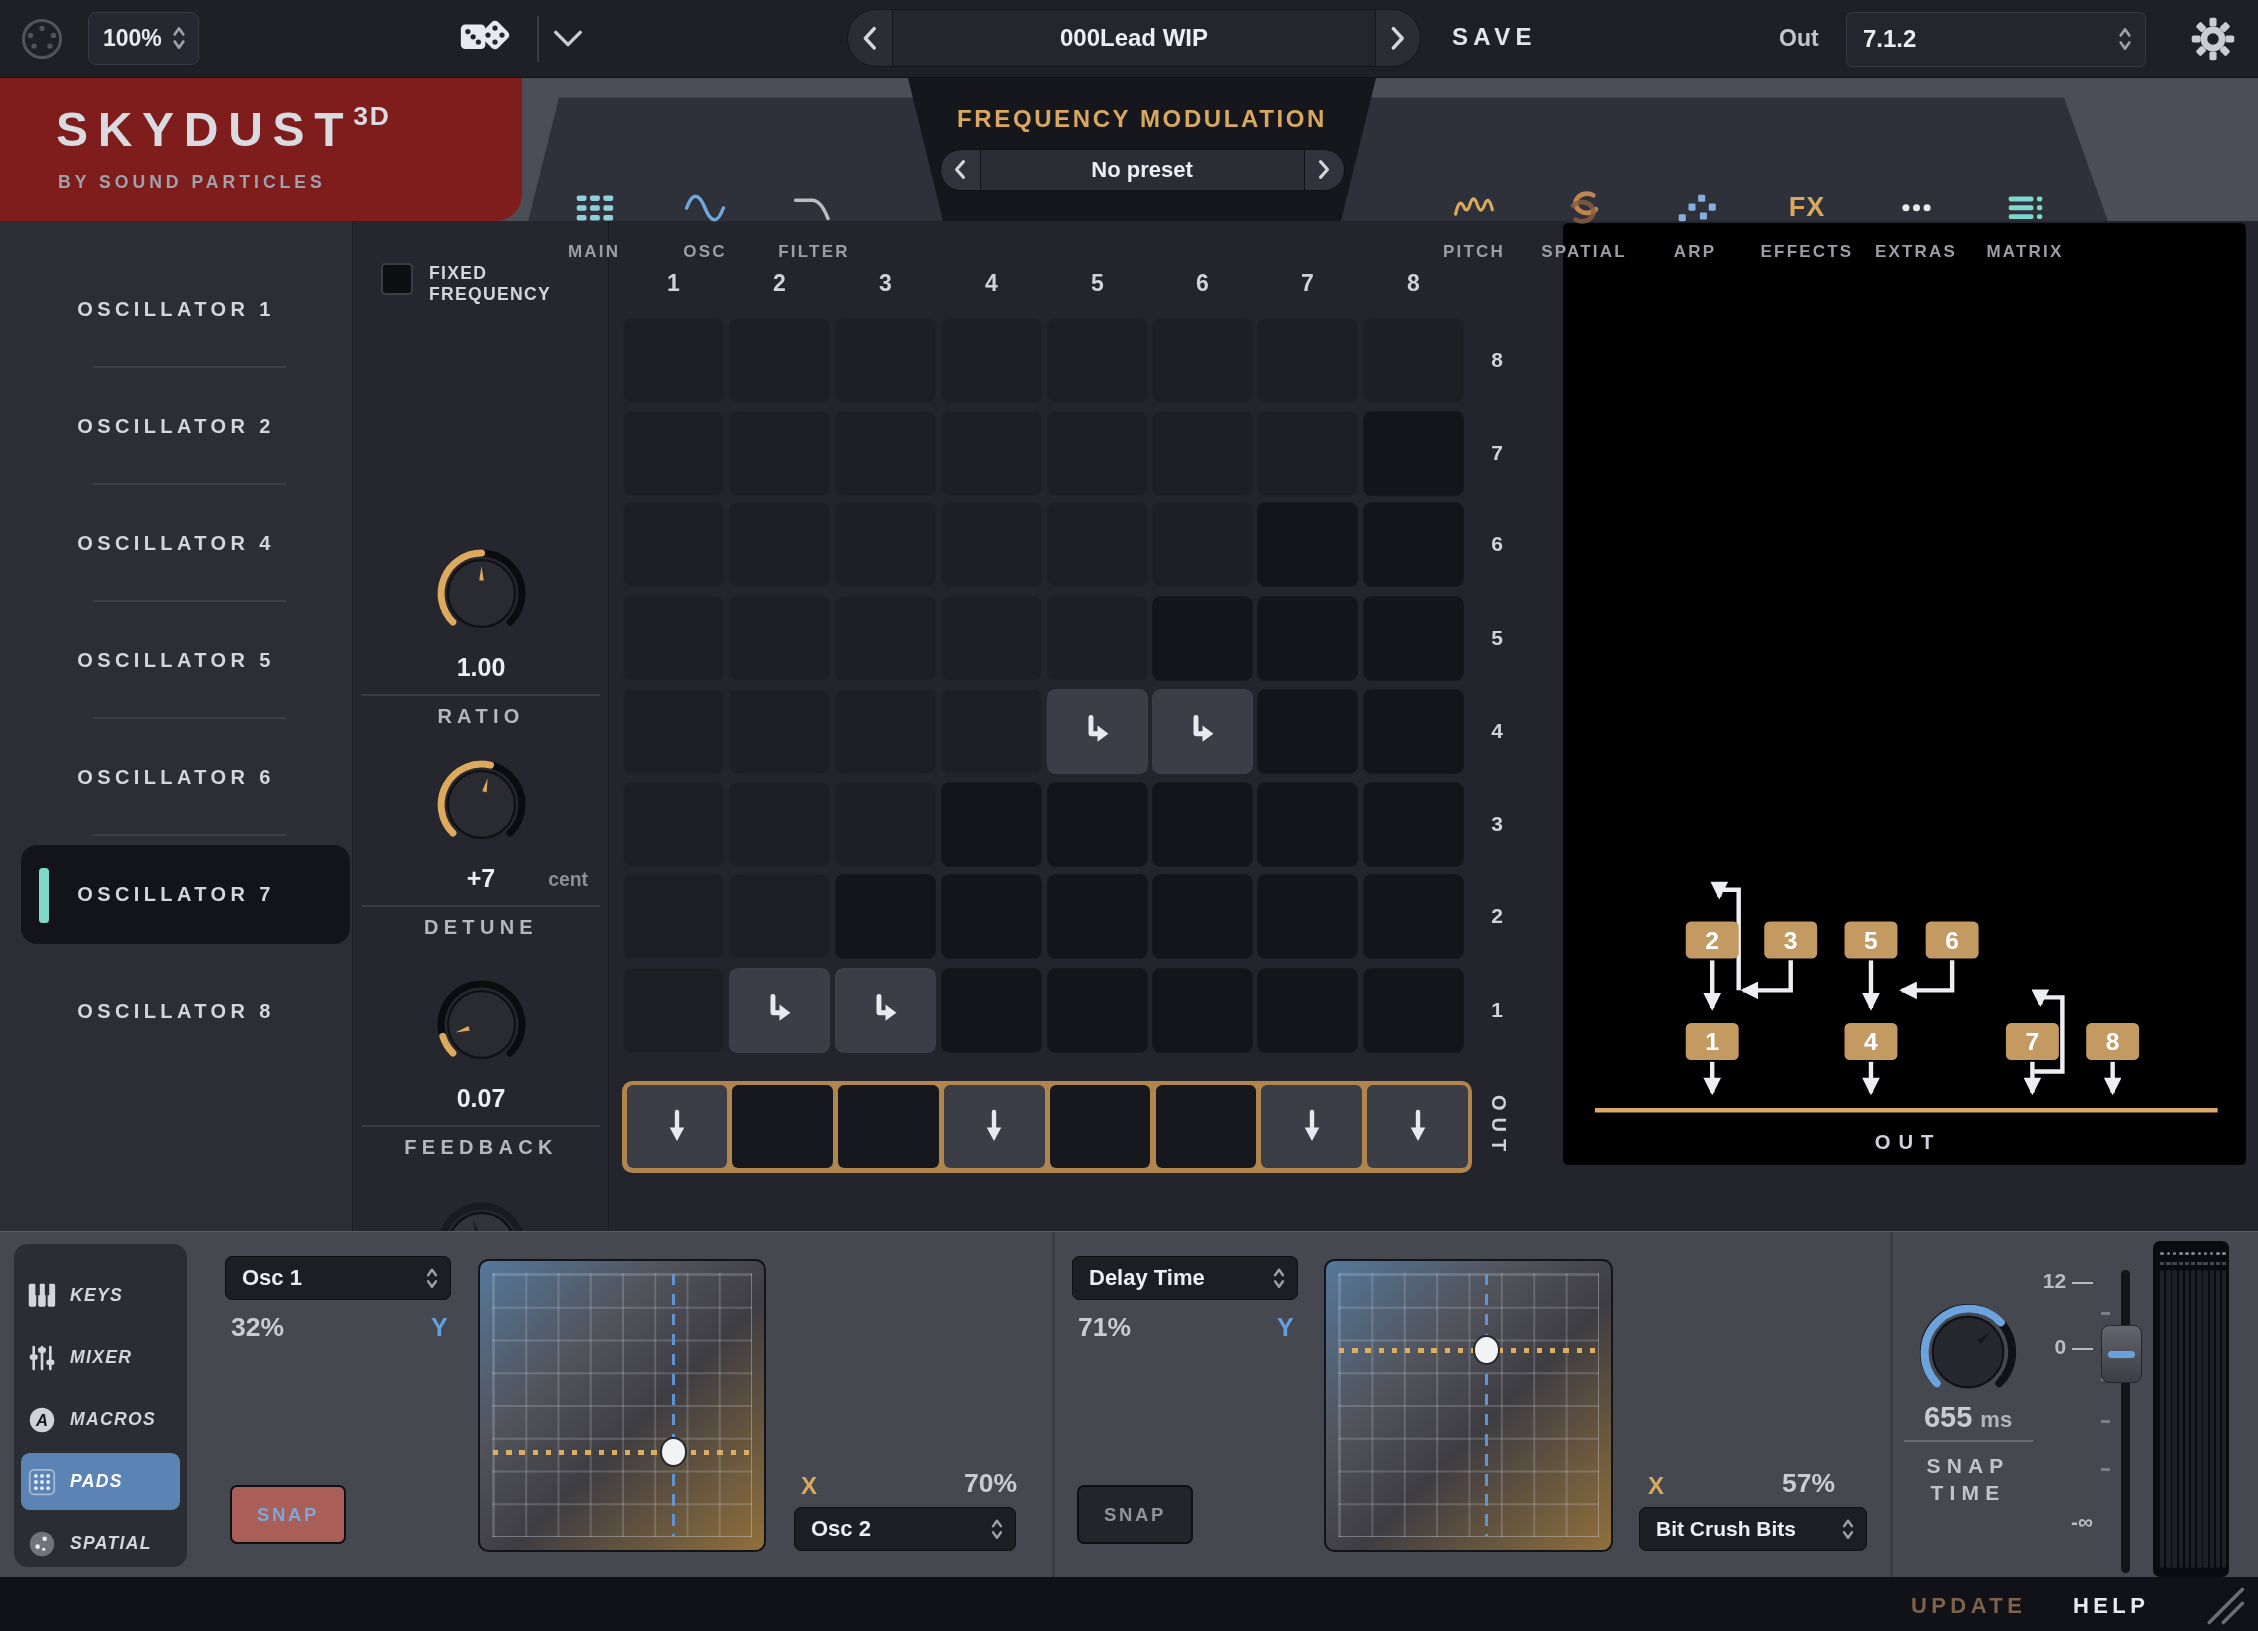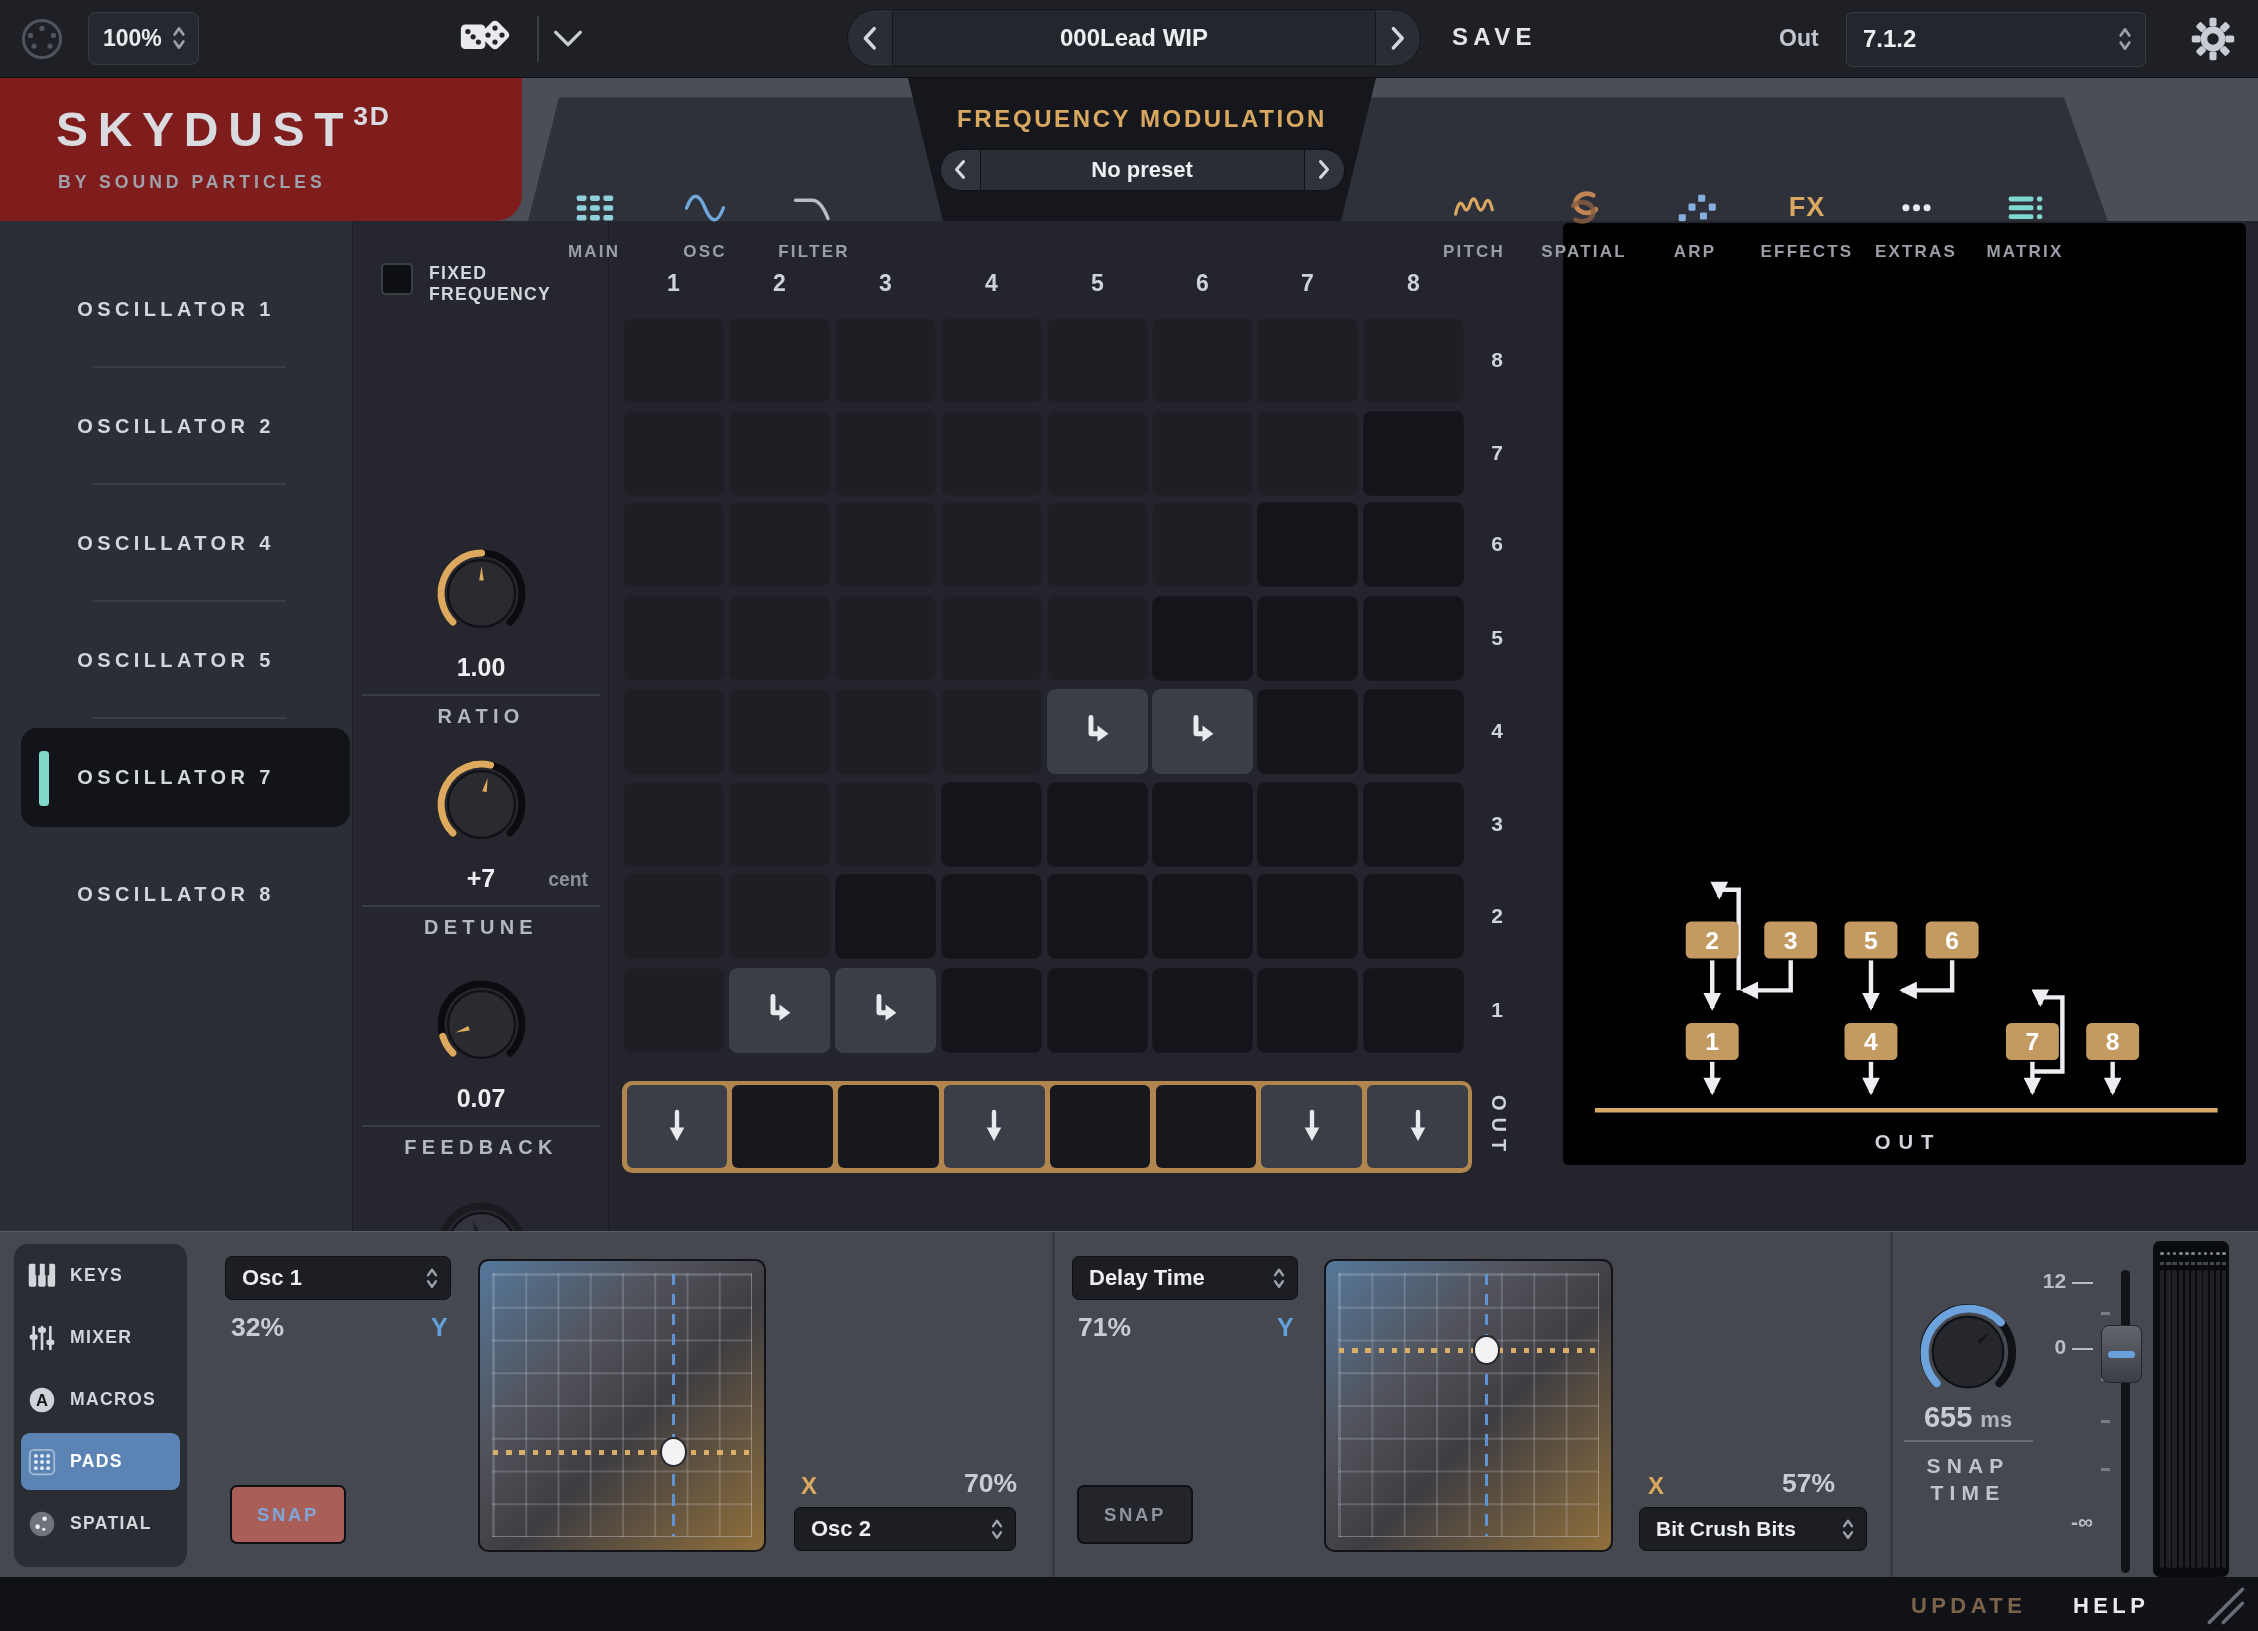--- a/index.html
+++ b/index.html
@@ -83,21 +83,21 @@
   .out-cell.has-arrow { background:#3b3e47; }
   #out-vlabel { position:absolute; left:873px; top:860px; height:92px; width:32px; display:flex; align-items:center; justify-content:center;
     writing-mode:vertical-rl; color:#cfd2d8; font-size:20px; font-weight:bold; letter-spacing:7px; }
 
   
   #diagram { position:absolute; left:1563px; top:1.8px; width:683px; height:942px; background:#000; border-radius:5.3px; }
 
   
   #bottom { left:0; top:1231px; width:2258px; height:347px; background:#46484f; border-top:1.8px solid #5a5c64; }
   .seam { position:absolute; top:0; height:347px; width:2.6px; background:rgba(0,0,0,0.18); }
-  #bottom-nav { position:absolute; left:14px; top:11.5px; width:173px; height:323px; background:#2b2d34; border-radius:14px; padding-top:1px; }
+  #bottom-nav { position:absolute; left:14px; top:11.5px; width:173px; height:323px; background:#2b2d34; border-radius:14px; padding-top:21px;font-style:italic; }
   .bn-item { position:relative; height:62px; display:flex; align-items:center; cursor:default; }
   .bn-item .bicon { width:56px; display:flex; justify-content:center; }
   .bn-item .blabel { color:#d3d6db; font-size:17.6px; font-weight:bold; letter-spacing:1.3px; }
   .bn-item.selected::before { content:""; position:absolute; left:7px; right:7px; top:2.6px; bottom:2.6px; background:#5b84b4; border-radius:8.8px; }
   .bn-item > * { position:relative; z-index:1; }
 
   .dd { position:absolute; height:44px; background:#1c1e24; border:1.8px solid #0f1014; border-radius:7px;
     display:flex; align-items:center; padding:0 10.6px 0 16px; }
   .dd span { color:#eceef2; font-size:22px; font-weight:bold; flex:1; white-space:nowrap; }
   .pct { position:absolute; color:#c9ccd2; font-size:26.5px; font-weight:bold; }
@@ -342,20 +342,23 @@
           <span class="olabel">OSCILLATOR 1</span>
         </div>
         <div class="osc-item">
           <span class="olabel">OSCILLATOR 2</span>
         </div>
         <div class="osc-item">
           <span class="olabel">OSCILLATOR 4</span>
         </div>
         <div class="osc-item">
           <span class="olabel">OSCILLATOR 5</span>
+        </div>
+        <div class="osc-item">
+          <span class="olabel">OSCILLATOR 6</span>
         </div>
         <div class="osc-item selected">
           <span class="osc-accent"></span>
           <span class="olabel">OSCILLATOR 7</span>
         </div>
         <div class="osc-item">
           <span class="olabel">OSCILLATOR 8</span>
         </div>
       </div>
 

